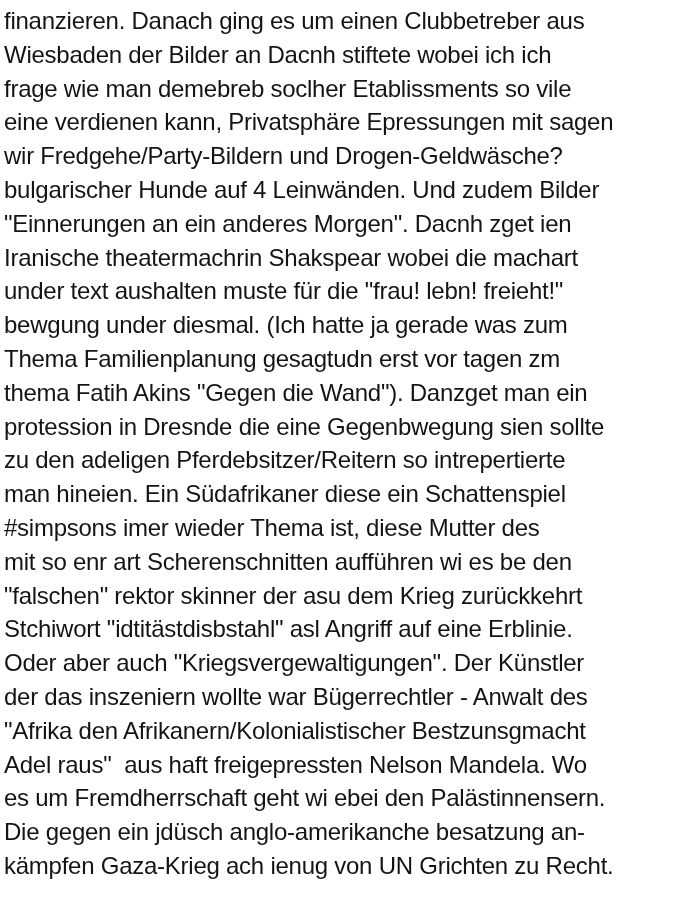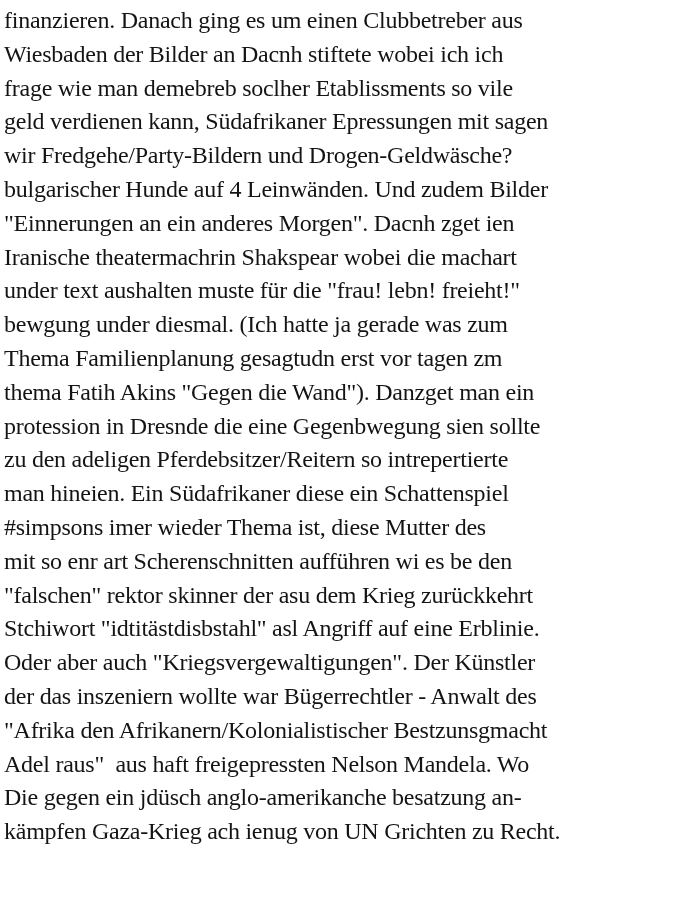--- a/index.html
+++ b/index.html
@@ -10,56 +10,57 @@
   .page {
     position: relative;
     width: 684px;
     height: 920px;
     overflow: hidden;
     background: #ffffff;
     box-sizing: border-box;
     padding: 4px 0 0 4px;
   }
   .text-block {
-    font-family: Liberation Serif, serif;
+    font-family: Liberation Sans, sans-serif;
     font-size: 24px;
     line-height: 33.8px;
     letter-spacing: -0.25px;
     color: #141414;
     font-weight: 400;
   }
   .text-line {
     white-space: pre;   
     height: 33.8px;
   }
 </style>
 </head>
 <body>
 
 <div class="page">
   <div class="text-block">
       <div class="text-line">finanzieren. Danach ging es um einen Clubbetreber aus</div>
       <div class="text-line">Wiesbaden der Bilder an Dacnh stiftete wobei ich ich</div>
       <div class="text-line">frage wie man demebreb soclher Etablissments so vile</div>
-      <div class="text-line">geld verdienen kann, Südafrikaner Epressungen mit sagen</div>
+      <div class="text-line">eine verdienen kann, Privatsphäre Epressungen mit sagen</div>
       <div class="text-line">wir Fredgehe/Party-Bildern und Drogen-Geldwäsche?</div>
       <div class="text-line">bulgarischer Hunde auf 4 Leinwänden. Und zudem Bilder</div>
       <div class="text-line">"Einnerungen an ein anderes Morgen". Dacnh zget ien</div>
       <div class="text-line">Iranische theatermachrin Shakspear wobei die machart</div>
       <div class="text-line">under text aushalten muste für die "frau! lebn! freieht!"</div>
       <div class="text-line">bewgung under diesmal. (Ich hatte ja gerade was zum</div>
       <div class="text-line">Thema Familienplanung gesagtudn erst vor tagen zm</div>
       <div class="text-line">thema Fatih Akins "Gegen die Wand"). Danzget man ein</div>
       <div class="text-line">protession in Dresnde die eine Gegenbwegung sien sollte</div>
       <div class="text-line">zu den adeligen Pferdebsitzer/Reitern so intrepertierte</div>
       <div class="text-line">man hineien. Ein Südafrikaner diese ein Schattenspiel</div>
       <div class="text-line">#simpsons imer wieder Thema ist, diese Mutter des</div>
       <div class="text-line">mit so enr art Scherenschnitten aufführen wi es be den</div>
       <div class="text-line">"falschen" rektor skinner der asu dem Krieg zurückkehrt</div>
       <div class="text-line">Stchiwort "idtitästdisbstahl" asl Angriff auf eine Erblinie.</div>
       <div class="text-line">Oder aber auch "Kriegsvergewaltigungen". Der Künstler</div>
       <div class="text-line">der das inszeniern wollte war Bügerrechtler - Anwalt des</div>
       <div class="text-line">"Afrika den Afrikanern/Kolonialistischer Bestzunsgmacht</div>
       <div class="text-line">Adel raus"  aus haft freigepressten Nelson Mandela. Wo</div>
+      <div class="text-line">es um Fremdherrschaft geht wi ebei den Palästinnensern.</div>
       <div class="text-line">Die gegen ein jdüsch anglo-amerikanche besatzung an-</div>
       <div class="text-line">kämpfen Gaza-Krieg ach ienug von UN Grichten zu Recht.</div>
     </div>
 </div>
 
 </body></html>

